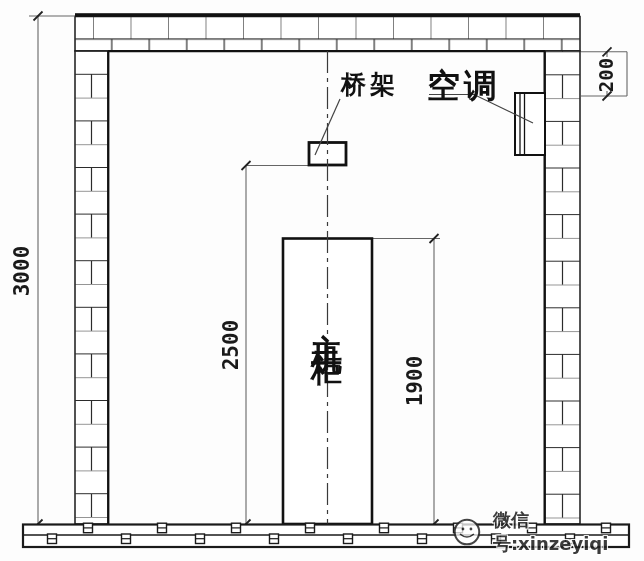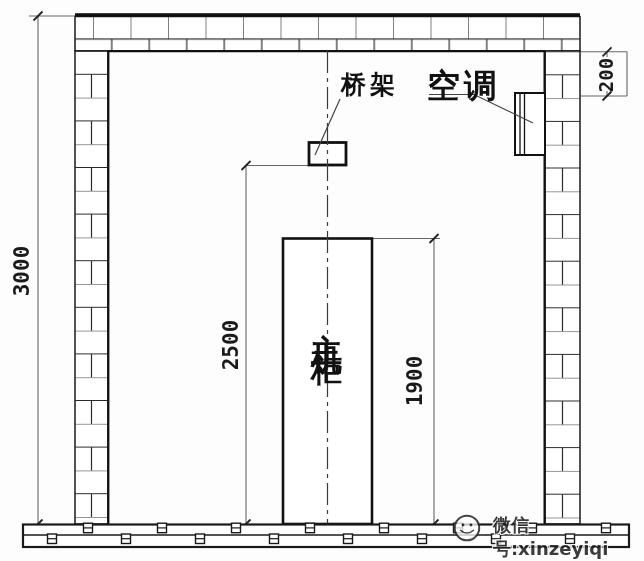--- a/index.html
+++ b/index.html
@@ -23,21 +23,21 @@
   }
   #trayLabel{left:333px;top:72px;font-size:25px;letter-spacing:4px;margin-left:8px;}
   #acLabel{left:427px;top:69px;font-size:33px;letter-spacing:4px;}
   #cabinetLabel{
     position:absolute;left:311px;top:308px;writing-mode:vertical-rl;text-orientation:upright;
     font-size:31px;font-weight:bold;letter-spacing:11px;color:#111;line-height:1;
     font-family:"DejaVu Sans",sans-serif;
   }
   #watermark{
     position:absolute;left:452px;top:513px;height:38px;
-    display:flex;gap:11px;opacity:0.88;
+    display:flex;align-items:center;gap:11px;opacity:0.88;
   }
   #watermarkText{
     font-size:18px;font-weight:bold;color:#222222;letter-spacing:0;
     font-family:"DejaVu Sans",sans-serif;
     text-shadow:0 0 2px #fff,1px 1px 0 #fff,-1px -1px 0 #fff,1px -1px 0 #fff,-1px 1px 0 #fff;
   }
 </style>
 </head>
 <body>
 

